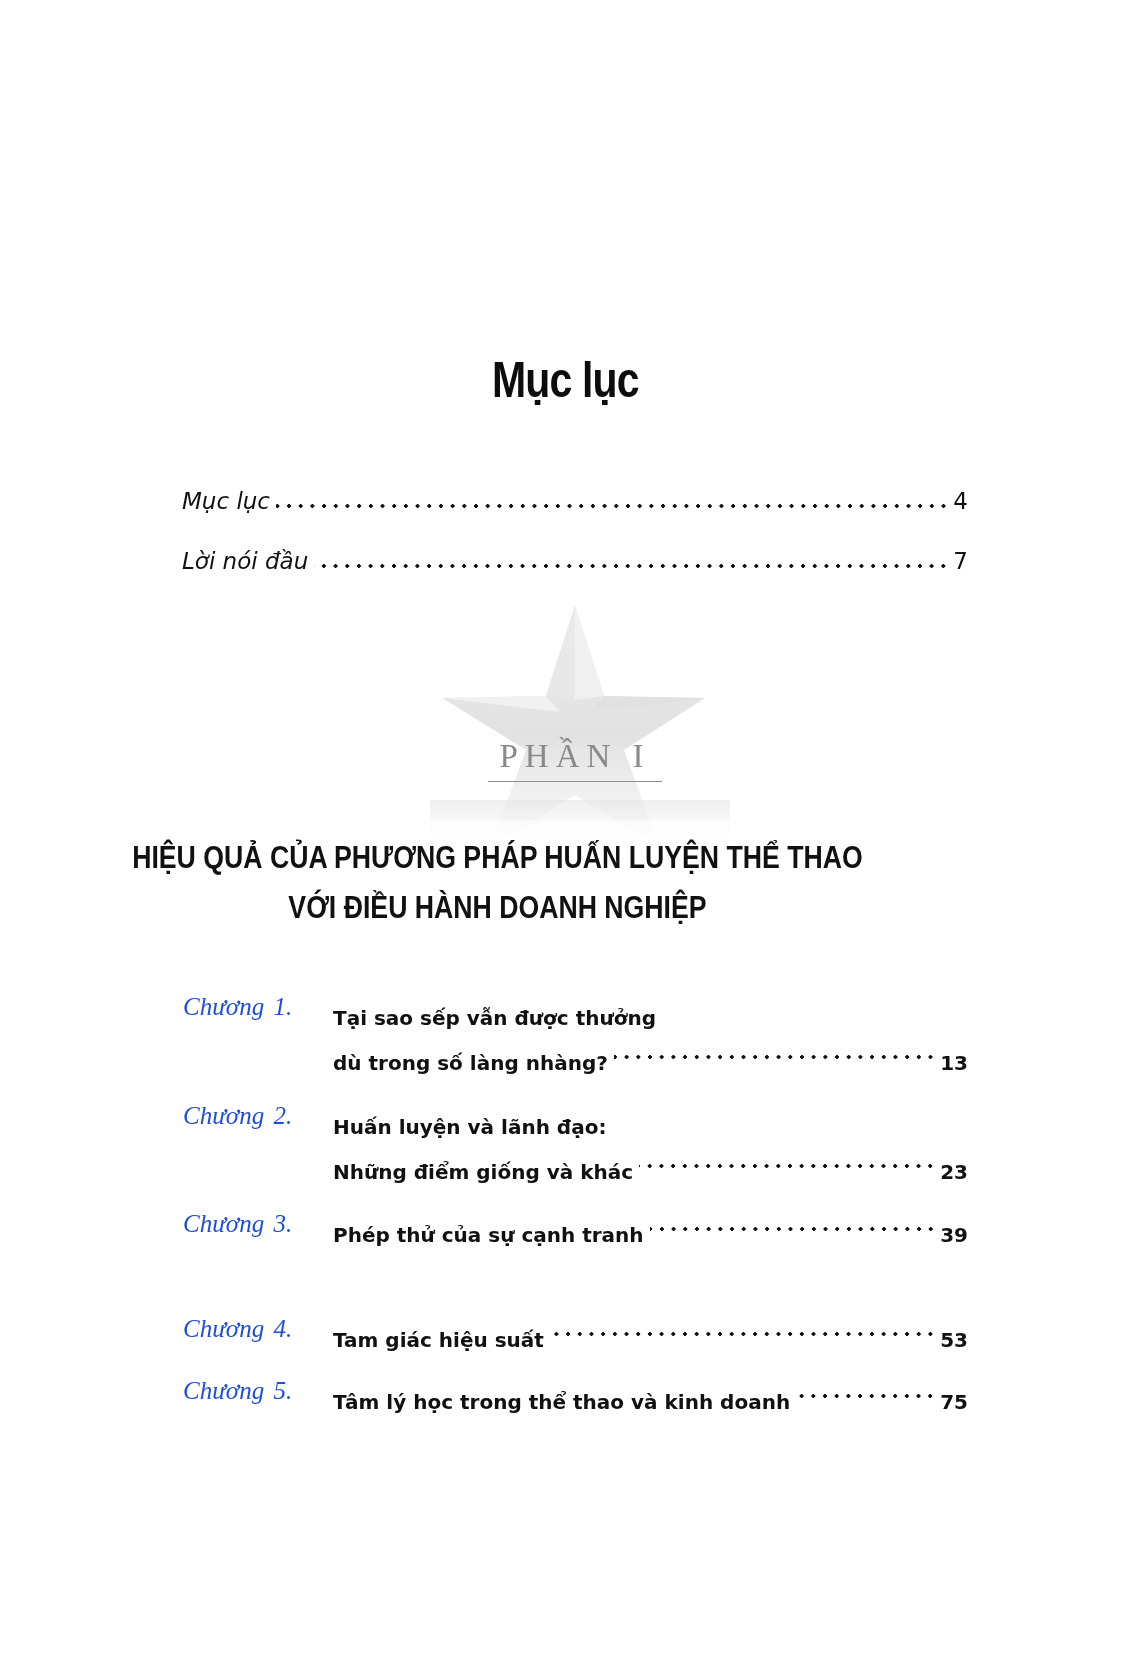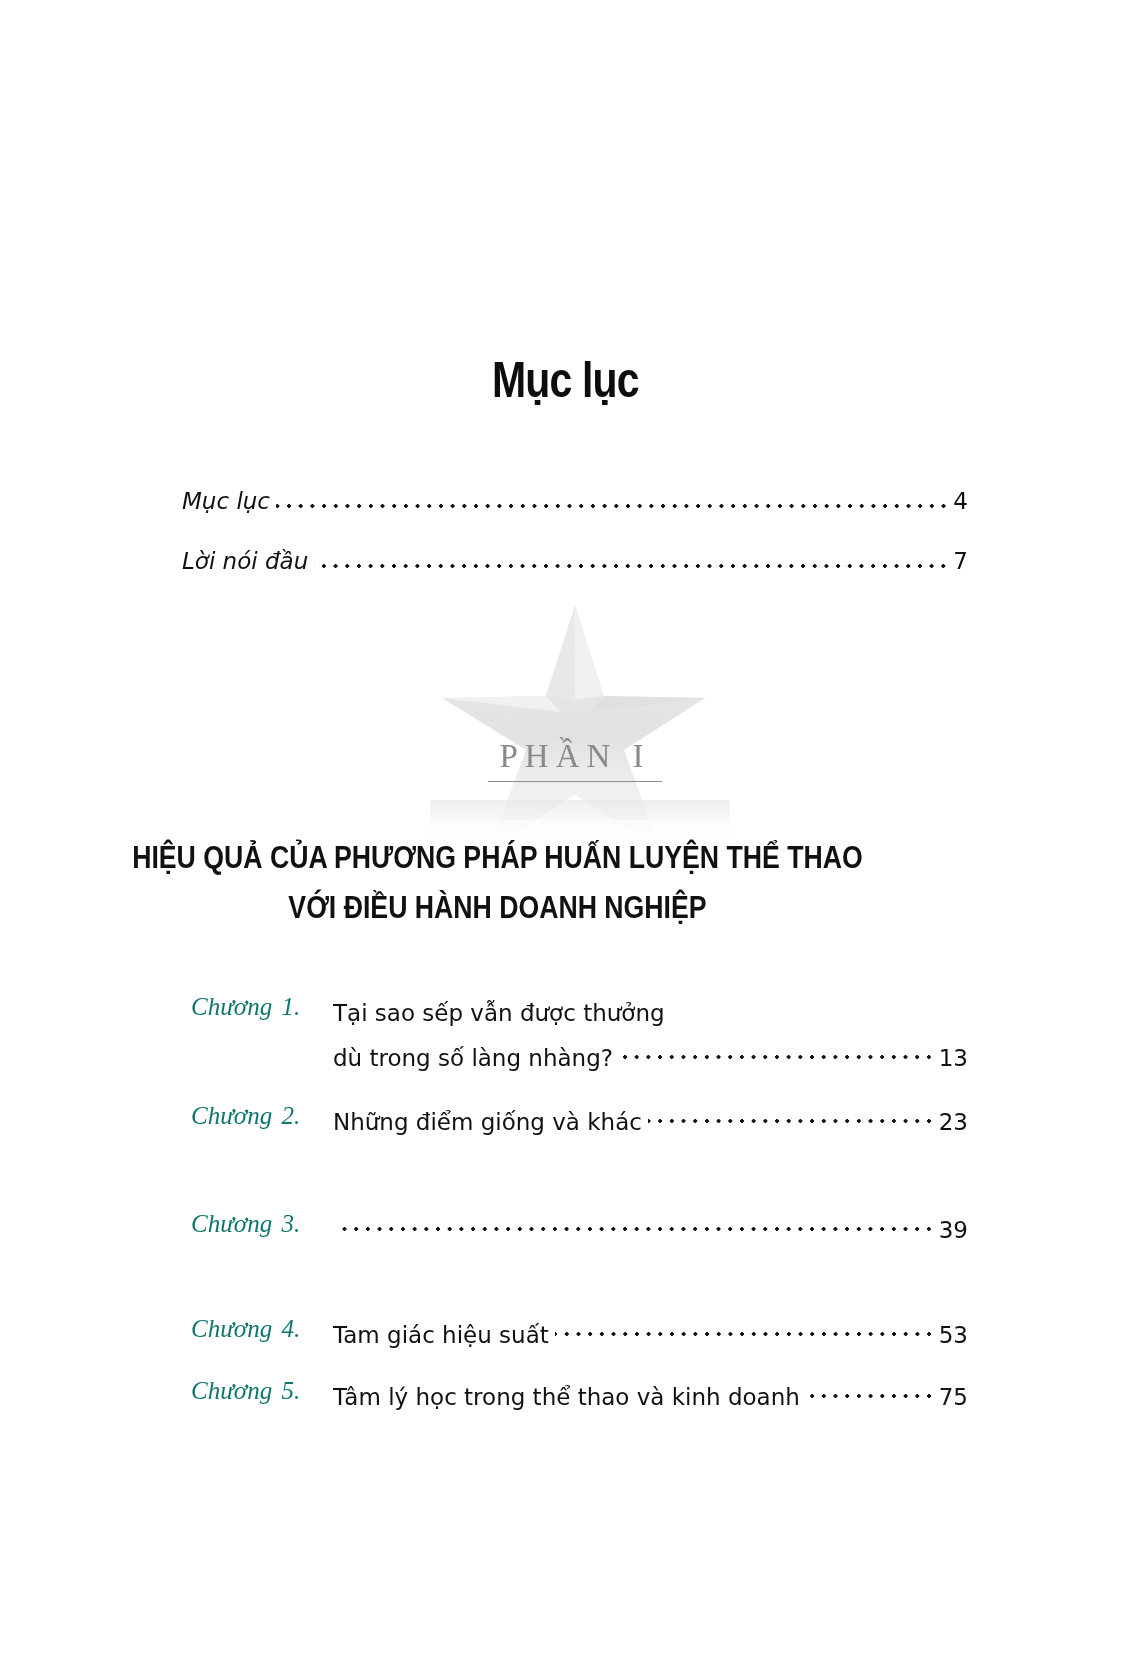--- a/index.html
+++ b/index.html
@@ -45,28 +45,28 @@
     font-family: "Liberation Sans", sans-serif; font-weight: bold;
     font-size: 31px; line-height: 50px; color: #111;
   }
   .part-heading .hl { display: block; transform: scaleX(0.86); transform-origin: 574px 0; }
 
   .chapter {
     position: absolute; left: 183px; width: 785px;
     font-size: 23px;
   }
   .chapter .ch-label {
-    position: absolute; left: 8px; top: 0;
+    position: absolute; left: 0; top: 0;
     font-family: "Liberation Serif", serif; font-style: italic; font-size: 25px; line-height: 34px;
-    color: #0f766e; word-spacing: 3px;
+    color: #1d4ed8; word-spacing: 3px;
   }
   .chapter .ch-body { position: absolute; left: 150px; right: 0; top: 0; }
   .chapter .ch-row {
-    display: flex; align-items: center; height: 45px;
-    font-family: "DejaVu Sans", sans-serif; font-size: 23px; line-height: 34px;
+    display: flex; align-items: flex-end; height: 45px;
+    font-family: "DejaVu Sans", sans-serif; font-size: 20px; line-height: 34px; font-weight: bold;
   }
   .chapter .ch-row .leader {
     flex: 1; margin: 0 4px 0 6px; height: 6px; align-self: flex-end; margin-bottom: 20px;
     background-image: radial-gradient(circle, #111 1.6px, transparent 1.9px);
     background-size: 11.7px 6px; background-repeat: repeat-x; background-position: right center;
   }
   .chapter .ch-row .txt { white-space: nowrap; }
   .chapter .ch-row .page-num { white-space: nowrap; }
 </style>
 </head>
@@ -136,31 +136,35 @@
         <span class="leader"></span>
         <span class="page-num">13</span>
       </div>
     </div>
   </div>
 
   <div class="chapter" style="top:1099px;">
     <span class="ch-label">Chương 2.</span>
     <div class="ch-body">
       <div class="ch-row">
+        <span class="txt">Huấn luyện và lãnh đạo:</span>
+      </div>
+      <div class="ch-row">
         <span class="txt">Những điểm giống và khác</span>
         <span class="leader"></span>
         <span class="page-num">23</span>
       </div>
     </div>
   </div>
 
   <div class="chapter" style="top:1207px;">
     <span class="ch-label">Chương 3.</span>
     <div class="ch-body">
       <div class="ch-row">
+        <span class="txt">Phép thử của sự cạnh tranh</span>
         <span class="leader"></span>
         <span class="page-num">39</span>
       </div>
     </div>
   </div>
 
   <div class="chapter" style="top:1312px;">
     <span class="ch-label">Chương 4.</span>
     <div class="ch-body">
       <div class="ch-row">

